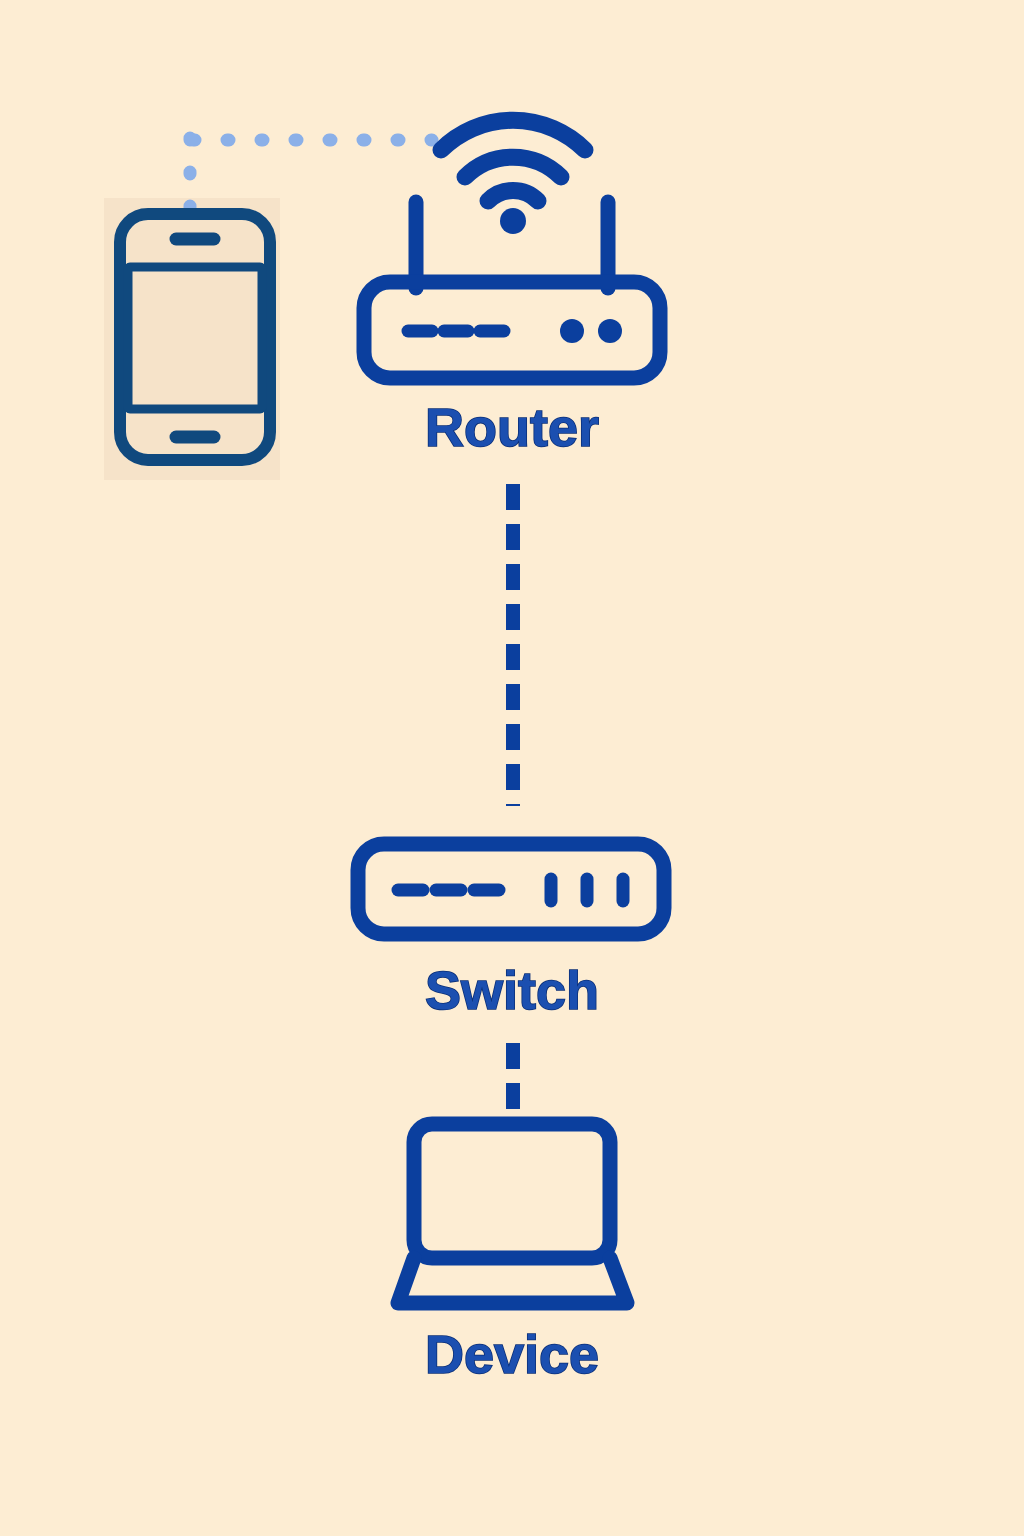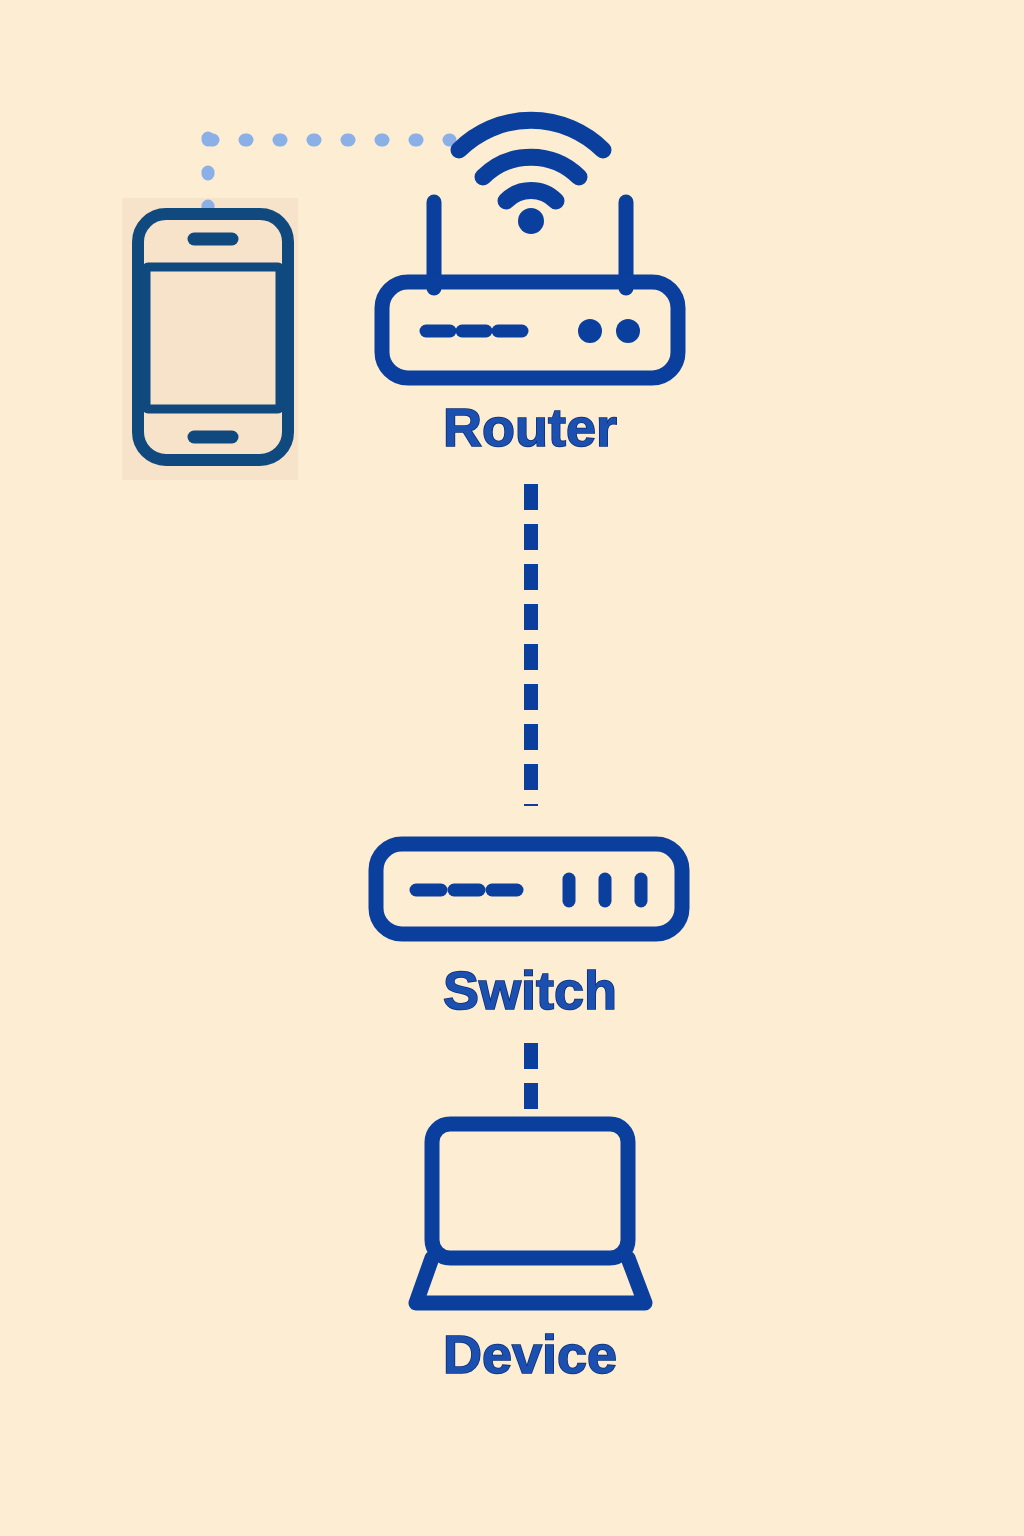--- a/index.html
+++ b/index.html
@@ -7,21 +7,20 @@
   html, body {
     width:1024px; height:1536px;
     background:#FDEDD3;
     font-family:"Liberation Sans", sans-serif;
     overflow:hidden;
   }
   #diagram-root {
     position:relative;
     width:908px; height:1536px;
     background:#22c55e;
-    margin-left:18px;
   }
   #diagram-svg {
     position:absolute; left:0; top:0;
     width:1024px; height:1536px;
     display:block;
   }
   .node-label {
     font-family:"Liberation Sans", sans-serif;
     font-weight:700;
     font-size:54px;

